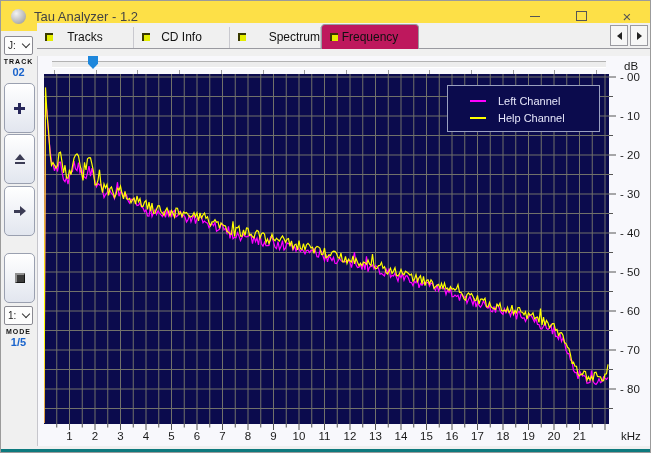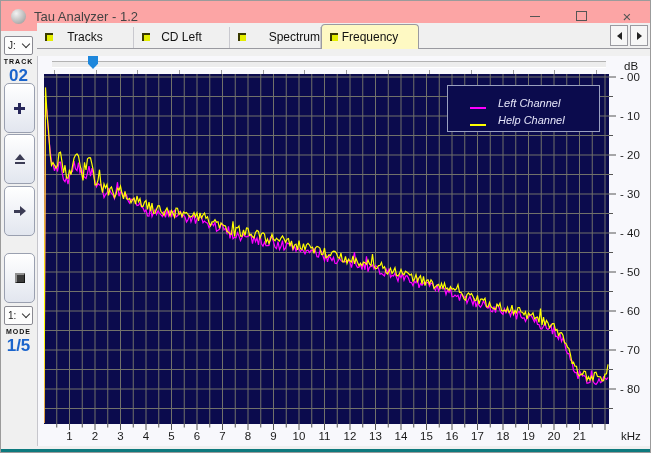--- a/index.html
+++ b/index.html
@@ -1,52 +1,52 @@
 <!DOCTYPE html>
 <html><head>
 <meta charset="utf-8">
 <style>
   html,body{margin:0;padding:0;background:#d8d8d8;font-family:"Liberation Sans",sans-serif;}
   .window{position:relative;width:651px;height:453px;background:#f0f0f0;border:1px solid #9b9b9b;
           box-sizing:border-box;overflow:hidden;font-family:"Liberation Sans",sans-serif;}
   
-  .titlebar{position:absolute;left:0;top:0;width:100%;height:30px;background:#fca5a5;display:flex;align-items:center;}
+  .titlebar{position:absolute;left:0;top:0;width:100%;height:30px;background:#fde047;display:flex;align-items:center;}
   .app-icon{width:15px;height:15px;border-radius:50%;margin:0 8px 0 10px;
             background:radial-gradient(circle at 35% 30%,#f2f2f2,#b9b9b9 60%,#8e8e8e);}
   .title-text{font-size:13px;color:#444;}
   .win-controls{margin-left:auto;display:flex;height:100%;}
   .win-btn{width:46px;height:100%;display:flex;align-items:center;justify-content:center;color:#333;}
   .glyph-min{width:10px;height:1px;background:#555;}
   .glyph-max{width:9px;height:8px;border:1px solid #555;}
   .glyph-close{font-size:15px;color:#555;line-height:1;}
   
   .tabstrip{position:absolute;left:36px;top:22px;right:0;height:25px;display:flex;align-items:flex-end;
             border-bottom:1px solid #9a9aa0;background:#f0f0f0;}
   .tab{position:relative;height:21px;line-height:21px;text-align:center;font-size:12px;color:#111;
        border-right:1px solid #c9c9cf;background:#f0f0f0;box-sizing:border-box;cursor:default;}
   .tab .tab-flag{position:absolute;left:8px;top:6px;width:8px;height:8px;background:#e4ee00;
        border-top:2px solid #3a3a00;border-left:2px solid #3a3a00;box-sizing:border-box;}
-  .tab.active{height:25px;line-height:25px;background:#fef9c3;border:1px solid #9a9aa0;border-bottom:none;
+  .tab.active{height:25px;line-height:25px;background:#be185d;border:1px solid #9a9aa0;border-bottom:none;
        border-radius:4px 4px 0 0;margin-bottom:-1px;z-index:2;}
   .tab.active .tab-flag{top:8px;}
   .tab-scrollers{margin-left:auto;display:flex;align-items:center;height:100%;padding-right:2px;}
   .scroll-btn{width:16px;height:19px;border:1px solid #9a9aa0;background:#f6f6f6;margin-left:2px;
        display:flex;align-items:center;justify-content:center;}
   .tri-left{width:0;height:0;border-top:4px solid transparent;border-bottom:4px solid transparent;border-right:5px solid #222;}
   .tri-right{width:0;height:0;border-top:4px solid transparent;border-bottom:4px solid transparent;border-left:5px solid #222;}
   
   .sidebar{position:absolute;left:2px;top:33px;width:31px;bottom:6px;background:#f0f0f0;}
   .combo{position:absolute;left:1px;width:29px;height:19px;background:#fdfdfd;border:1px solid #8a8a92;
          border-radius:2px;font-size:10px;color:#222;display:flex;align-items:center;justify-content:space-between;
          padding:0 3px;box-sizing:border-box;}
   .chev{width:5px;height:5px;border-left:1px solid #333;border-bottom:1px solid #333;
         transform:rotate(-45deg);margin-top:-3px;}
   .side-caption{position:absolute;left:0;width:31px;text-align:center;font-size:7px;font-weight:bold;
         letter-spacing:1px;color:#111;}
-  .side-value{position:absolute;left:0;width:31px;text-align:center;font-size:17px;font-weight:bold;color:#1a64cc;}
+  .side-value{position:absolute;left:0;width:31px;text-align:center;font-size:11px;font-weight:bold;color:#1a64cc;}
   .side-btn{position:absolute;left:1px;width:29px;height:48px;border:1px solid #9aa0b0;border-radius:5px;
         background:linear-gradient(#ffffff,#e2e6ef);display:flex;align-items:center;justify-content:center;}
   .icon-plus{position:relative;width:11px;height:11px;}
   .icon-plus:before{content:"";position:absolute;left:4px;top:0;width:3px;height:11px;background:#27275a;}
   .icon-plus:after{content:"";position:absolute;left:0;top:4px;width:11px;height:3px;background:#27275a;}
   .icon-eject{display:flex;flex-direction:column;align-items:center;}
   .icon-eject .tri{width:0;height:0;border-left:5px solid transparent;border-right:5px solid transparent;
         border-bottom:6px solid #3c3c55;}
   .icon-eject .bar{width:10px;height:2px;background:#3c3c55;margin-top:2px;}
   .icon-arrow{display:flex;align-items:center;}
@@ -60,21 +60,21 @@
          border-left:1px solid #c6c6cc;box-sizing:border-box;}
   .slider{position:absolute;left:14px;top:5px;width:554px;height:5px;background:#ededed;
           border-top:1px solid #b3b3b3;border-bottom:1px solid #ffffff;z-index:3;}
   .slider-thumb{position:absolute;left:50px;top:0px;width:10px;height:13px;background:#1e87dc;z-index:4;
           clip-path:polygon(0 0,100% 0,100% 60%,50% 100%,0 60%);}
   .slider-ticks{position:absolute;left:0;top:14px;width:100%;height:4px;z-index:3;}
   .slider-ticks i{position:absolute;top:0;width:1px;height:4px;background:#9a9a9a;}
   .chartwrap{position:absolute;left:6px;top:2px;width:610px;height:390px;}
   .legend{position:absolute;left:403px;top:27px;width:153px;height:47px;background:#0b0b4d;
           border:1px solid #9aa0c0;box-sizing:border-box;padding:6px 0 0 0;z-index:5;}
-  .legend-row{display:flex;align-items:flex-end;height:17px;font-style:italic;}
+  .legend-row{display:flex;align-items:center;height:17px;}
   .legend-swatch{width:16px;height:2px;margin:0 12px 0 22px;}
   .legend-label{font-size:11px;color:#e6e6fa;}
   .bottom-strip{position:absolute;left:0;bottom:0;width:100%;height:3px;background:#0d7a7e;}
   text{font-family:"Liberation Sans",sans-serif;}
 </style>
 </head>
 <body>
 
 <div class="window">
 
@@ -89,21 +89,21 @@
           <div class="glyph-max"></div>
         </div>
       <div class="win-btn">
           <div class="glyph-close">×</div>
         </div>
     </div>
   </div>
 
   <div class="tabstrip" id="tabstrip">
     <div class="tab" style="width: 97px;"><span class="tab-flag"></span><span>Tracks</span></div>
-      <div class="tab" style="width: 96px;"><span class="tab-flag"></span><span>CD Left</span></div>
+      <div class="tab" style="width: 96px;"><span class="tab-flag"></span><span>CD Info</span></div>
       <div class="tab" style="width: 91px; text-align: right;"><span class="tab-flag"></span><span>Spectrum</span></div>
       <div class="tab active" style="width: 98px;"><span class="tab-flag"></span><span>Frequency</span></div>
       <div class="tab-scrollers">
       <div class="scroll-btn">
           <div class="tri-left"></div>
         </div>
       <div class="scroll-btn">
           <div class="tri-right"></div>
         </div>
     </div>

